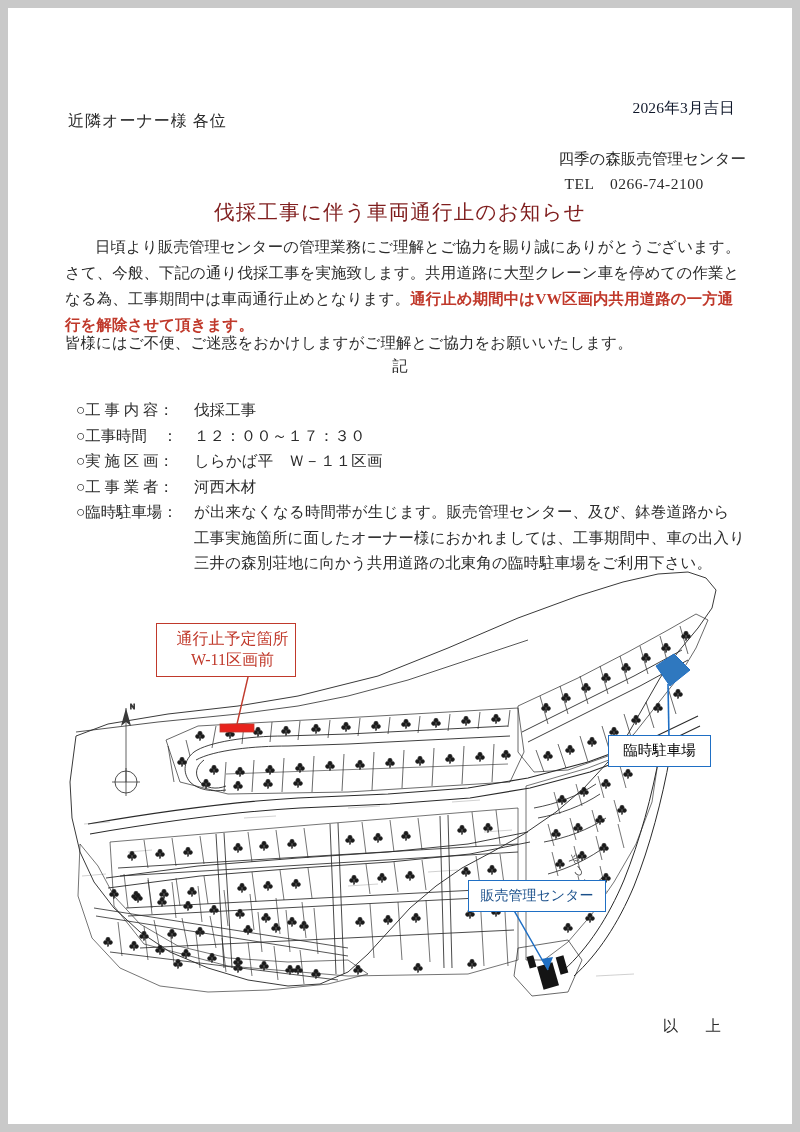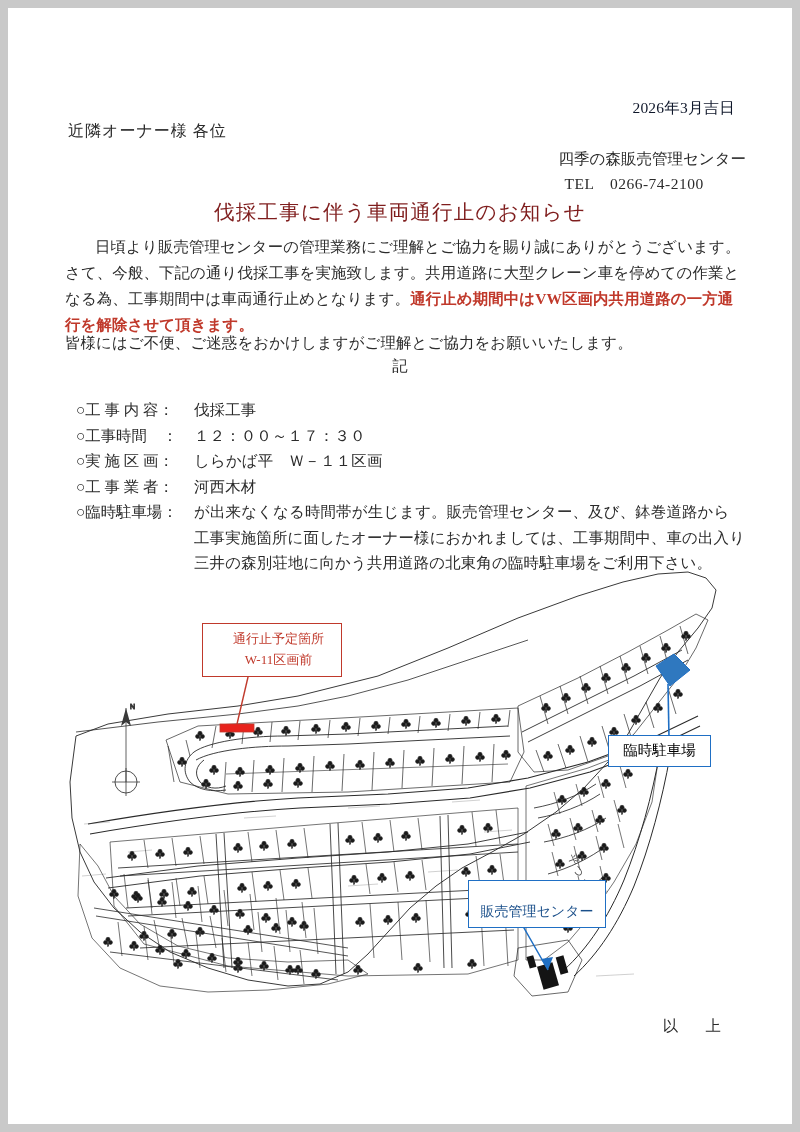--- a/index.html
+++ b/index.html
@@ -34,21 +34,21 @@
     right: 57px;
     top: 90px;
     font-size: 15.5px;
     color: #0f172a;
     letter-spacing: 0.2px;
     white-space: nowrap;
   }
   .addressee {
     position: absolute;
     left: 60px;
-    top: 113px;
+    top: 103px;
     font-size: 16px;
     color: #2b2b2b;
     letter-spacing: 1px;
     white-space: nowrap;
   }
   .sender {
     position: absolute;
     right: 46px;
     top: 138px;
     font-size: 15.5px;
@@ -141,39 +141,38 @@
     text-align: center;
     white-space: nowrap;
   }
   #callout-red {
     left: 148px;
     top: 615px;
     width: 140px;
     padding: 4px 0 6px 13px;
     border: 1.6px solid #c0392b;
     color: #c0392b;
-    font-size: 13px;
+    font-size: 16px;
     line-height: 21px;
-    margin-left: 46px;
   }
   #callout-parking {
     left: 600px;
     top: 727px;
     width: 103px;
     padding: 5px 0 6px 0;
     border: 1.8px solid #1f6fc4;
     color: #000000;
     font-size: 14.5px;
     line-height: 19px;
   }
   #callout-center {
     left: 460px;
     top: 872px;
     width: 138px;
-    padding: 21px 0 6px 0;
+    padding: 5px 0 6px 0;
     border: 1.8px solid #1f6fc4;
     color: #1a4f8a;
     font-size: 14px;
     line-height: 19px;
   }
 
   .closing {
     position: absolute;
     right: 65px;
     top: 1008px;

